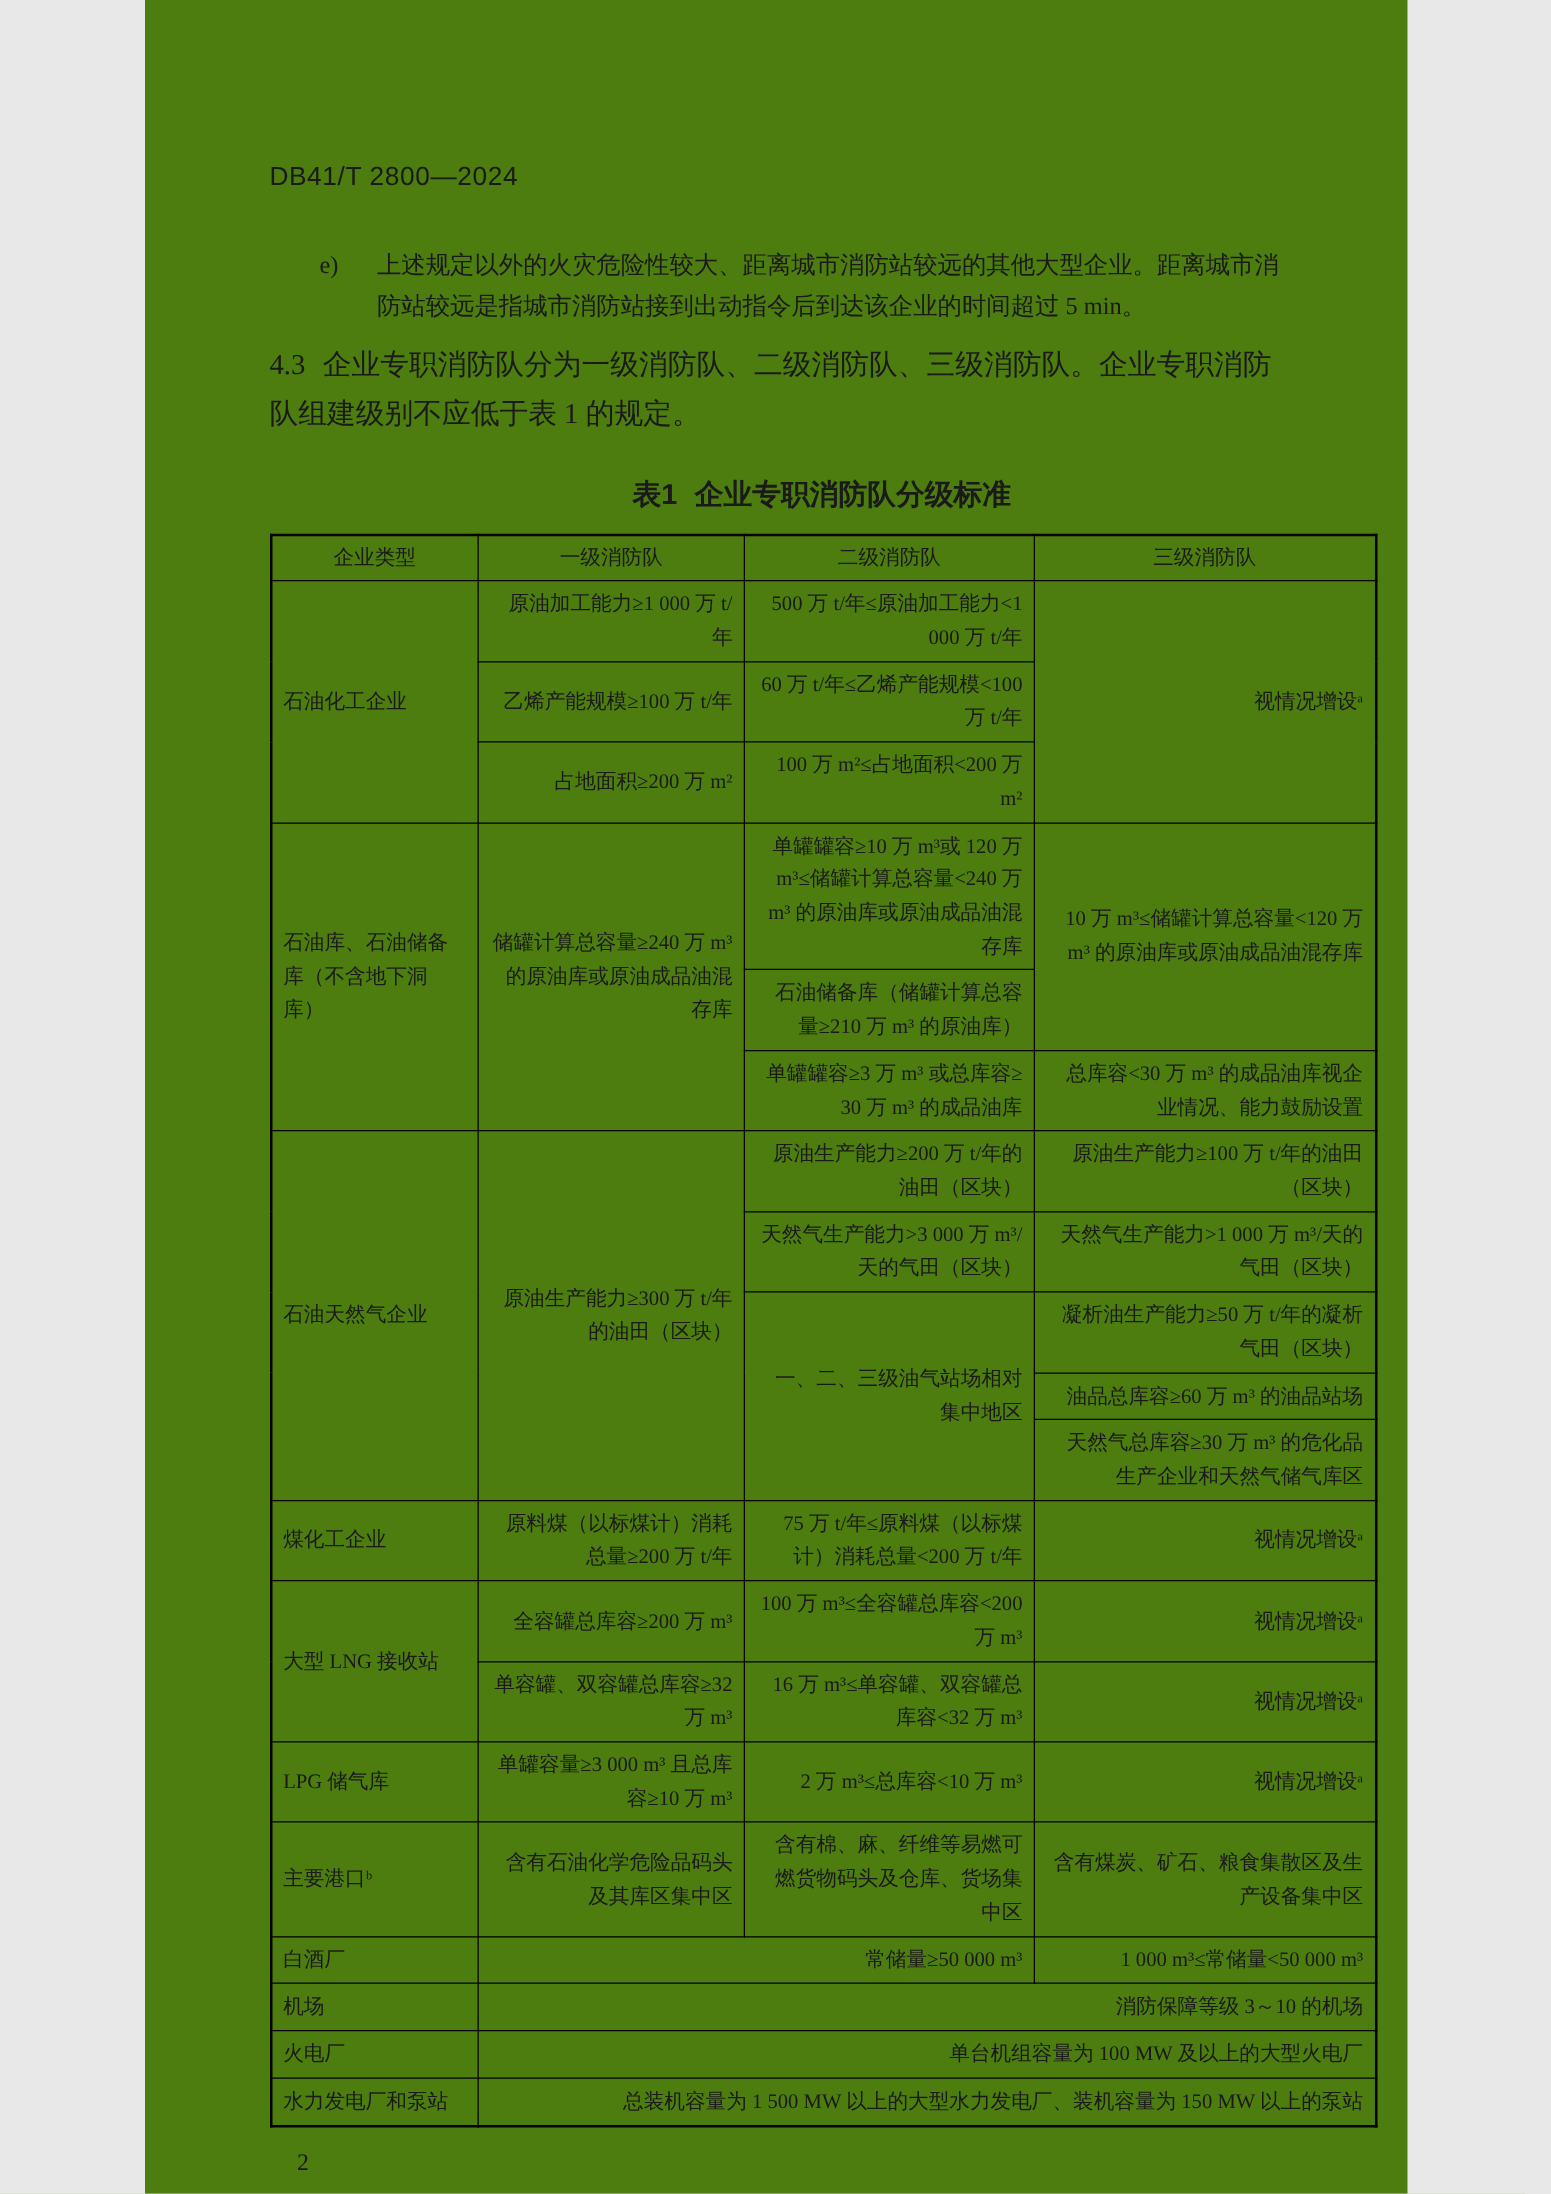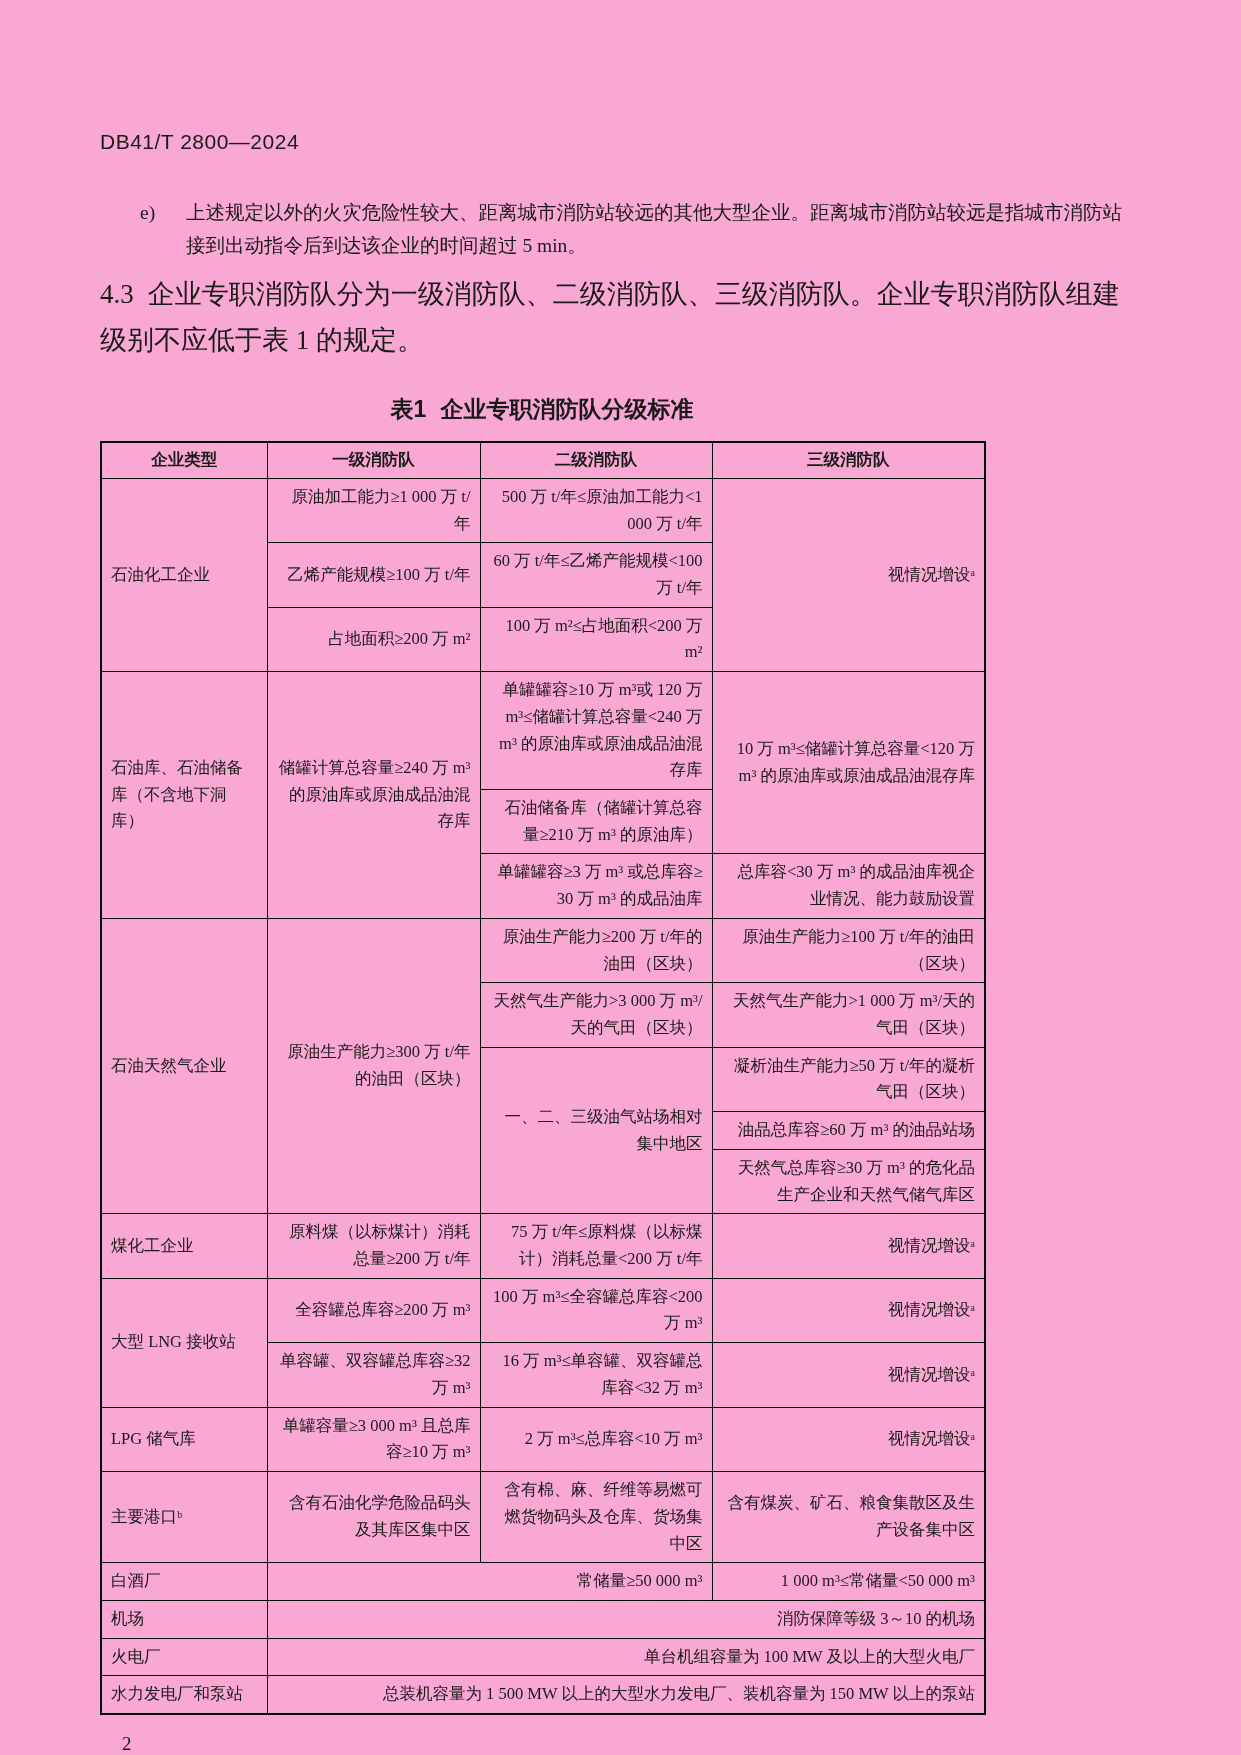--- a/index.html
+++ b/index.html
@@ -1,21 +1,21 @@
 <!DOCTYPE html>
 <html><head>
 <meta charset="utf-8">
 <style>
   * { margin: 0; padding: 0; box-sizing: border-box; }
   html, body { background: #e8e8e8; }
   .page {
-    width: 1241px;
+    width: 1010px;
     height: 1755px;
     margin: 0 auto;
-    background: #f9a8d4;
+    background: #4d7c0f;
     color: #1a1a1a;
     font-family: "Liberation Serif", "DejaVu Serif", serif;
     position: relative;
     padding: 130px 100px 0 100px;
   }
   .doc-number {
     font-size: 21px;
     letter-spacing: 0.5px;
     font-family: "Liberation Sans", "DejaVu Sans", sans-serif;
   }
@@ -25,21 +25,21 @@
     font-size: 19.5px;
     line-height: 1.7;
   }
   .item-e .e-label {
     flex: 0 0 46px;
     margin-left: 40px;
   }
   .item-e .e-text { flex: 1; }
   .clause {
     margin-top: 10px;
-    font-size: 27px;
+    font-size: 23px;
     line-height: 1.7;
   }
   .clause .clause-num { margin-right: 14px; }
   .table-caption {
     width: 884px;
     text-align: center;
     font-weight: bold;
     font-size: 23px;
     margin: 30px 0 16px 0;
     font-family: "Liberation Sans", "DejaVu Sans", sans-serif;
@@ -54,21 +54,21 @@
   table.std-table th,
   table.std-table td {
     border: 1px solid #000;
     font-size: 16.5px;
     line-height: 1.62;
     padding: 5px 9px;
     vertical-align: middle;
     word-break: break-all;
   }
   table.std-table th {
-    font-weight: bold;
+    font-weight: normal;
     text-align: center;
     padding: 4px 16px;
   }
   td.c-center { text-align: left; padding: 5px 3px; }
   td.c-left { text-align: right; }
   .page-num {
     margin: 18px 0 0 22px;
     font-size: 19px;
   }
 </style>

